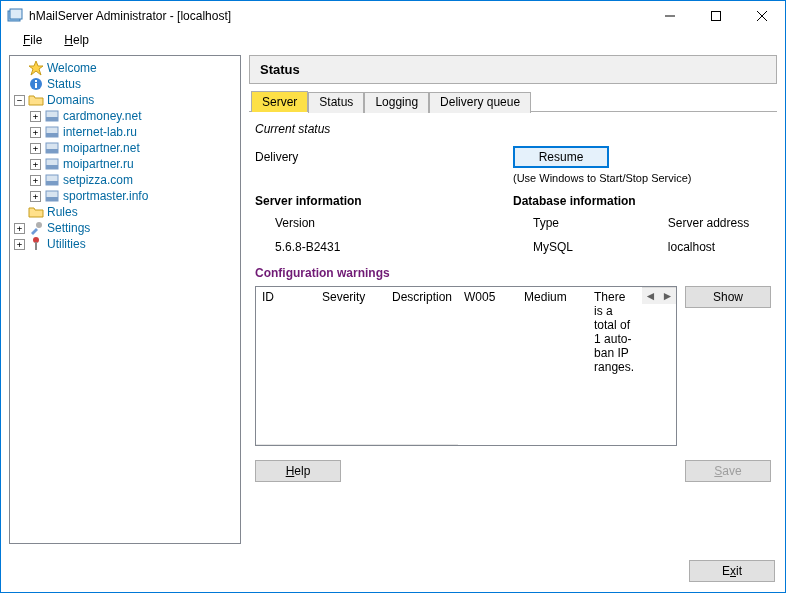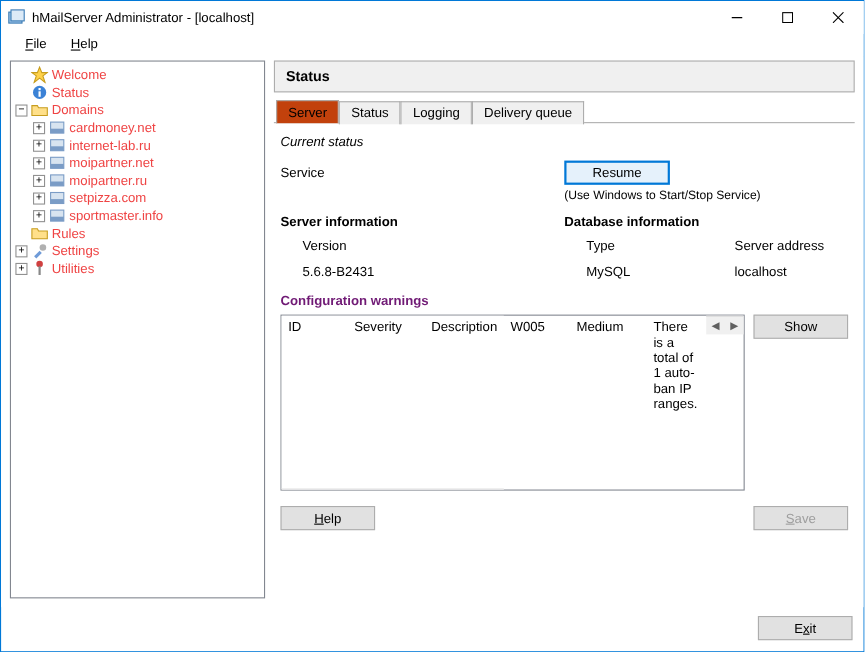--- a/index.html
+++ b/index.html
@@ -16,27 +16,27 @@
 .menubar .mitem .ul { text-decoration: underline; }
 .client { flex: 1; display: flex; padding: 4px 8px 8px 8px; gap: 8px; background: #fff; }
 .tree-pane { width: 232px; border: 1px solid #828790; background: #fff; overflow: auto; padding: 4px 2px; }
 .tree ul { list-style: none; padding-left: 16px; }
 .tree > ul { padding-left: 2px; }
 .tree li { white-space: nowrap; line-height: 16px; display: flex; align-items: center; flex-wrap: wrap; }
 .tree li > ul { width: 100%; }
 .exp { width: 11px; height: 11px; border: 1px solid #919191; background: #fff; display: inline-flex; align-items: center; justify-content: center; margin-right: 3px; font-size: 9px; line-height: 1; color: #000; font-family: monospace; }
 .exp.blank { border: none; background: transparent; }
 .node-icon { width: 16px; height: 16px; margin-right: 3px; display: inline-flex; align-items: center; justify-content: center; }
-.node-label { color: #ef4444; }
+.node-label { color: #0369a1; }
 .right-pane { flex: 1; display: flex; flex-direction: column; }
 .hdr-box { border: 1px solid #adadad; background: #f0f0f0; padding: 6px 10px; font-weight: bold; font-size: 13px; margin-bottom: 6px; }
 .tabstrip { display: flex; border-bottom: 1px solid #adadad; padding-left: 2px; }
 .tab { padding: 3px 10px; border: 1px solid #adadad; border-bottom: none; background: #fff; margin-right: 0px; position: relative; top: 1px; font-size: 12px; }
 .tab.inactive { background: #f0f0f0; top: 2px; padding-top: 2px; padding-bottom: 2px; }
-.tab.active { background: #c2410c; }
+.tab.active { background: #fde047; }
 .panel-body { padding: 10px 6px 0 6px; flex: 1; display: flex; flex-direction: column; }
 .row { display: flex; }
 .col { flex: 1; }
 .italic { font-style: italic; }
 .btn { border: 1px solid #adadad; background: #e1e1e1; padding: 3px 0; font-size: 12px; text-align: center; cursor: default; }
 .btn.primary { border: 2px solid #0078d7; background: #e5f1fb; padding: 2px 0; }
 .btn.disabled { color: #9e9e9e; }
 .section-title { font-weight: bold; }
 .config-title { font-weight: bold; color: #701a75; margin: 12px 0 6px 0; }
 .warn-area { display: flex; gap: 8px; }
@@ -227,21 +227,21 @@
         <div class="tab inactive">Status</div>
         <div class="tab inactive">Logging</div>
         <div class="tab inactive">Delivery queue</div>
       </div>
 
       <div class="panel-body">
         <div class="row" style="margin-bottom:10px;">
           <div class="col italic">Current status</div>
         </div>
         <div class="row" style="align-items:center;margin-bottom:4px;">
-          <div class="col">Service</div>
+          <div class="col">Delivery</div>
           <div class="col">
               <div class="btn primary" style="width:96px;">Resume</div>
             </div>
         </div>
         <div class="row" style="margin-bottom:10px;">
           <div class="col"></div>
           <div class="col" style="font-size:11px;">(Use Windows to Start/Stop Service)</div>
         </div>
 
         <div class="row">

